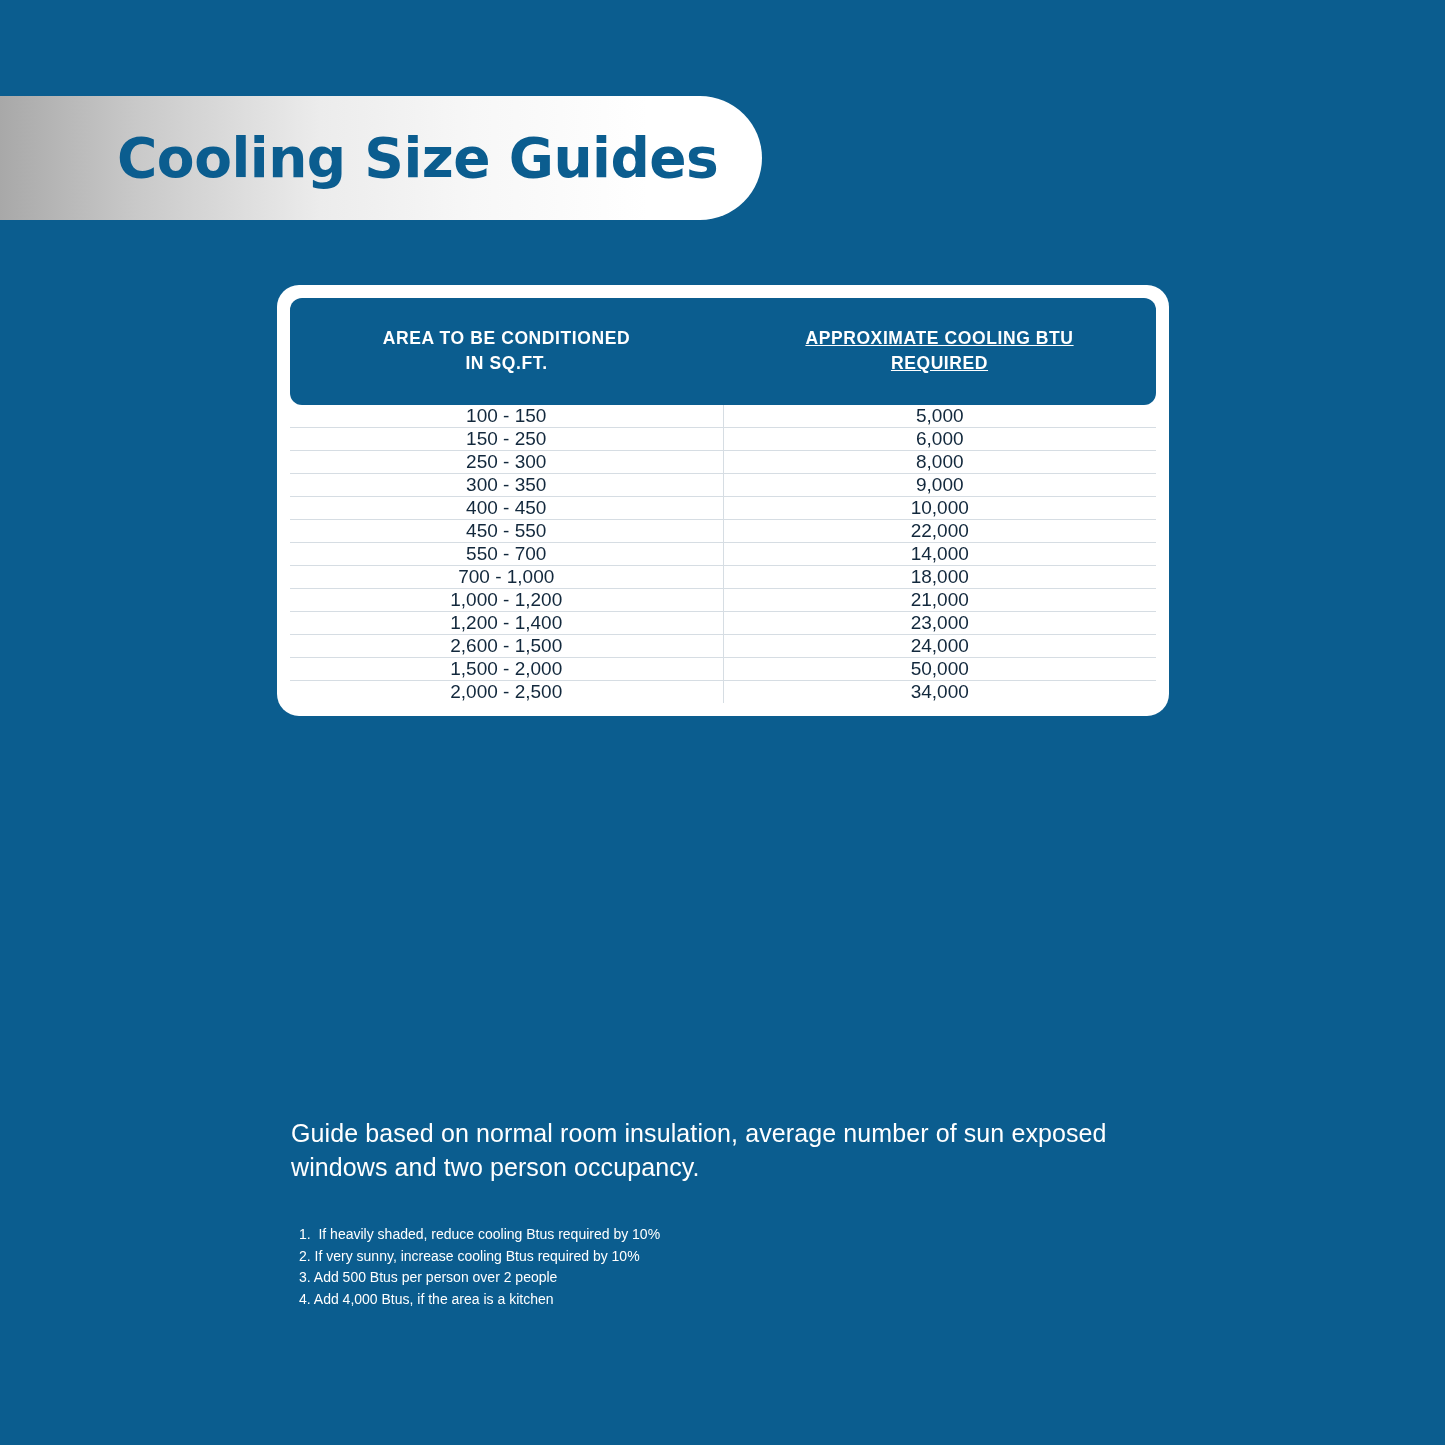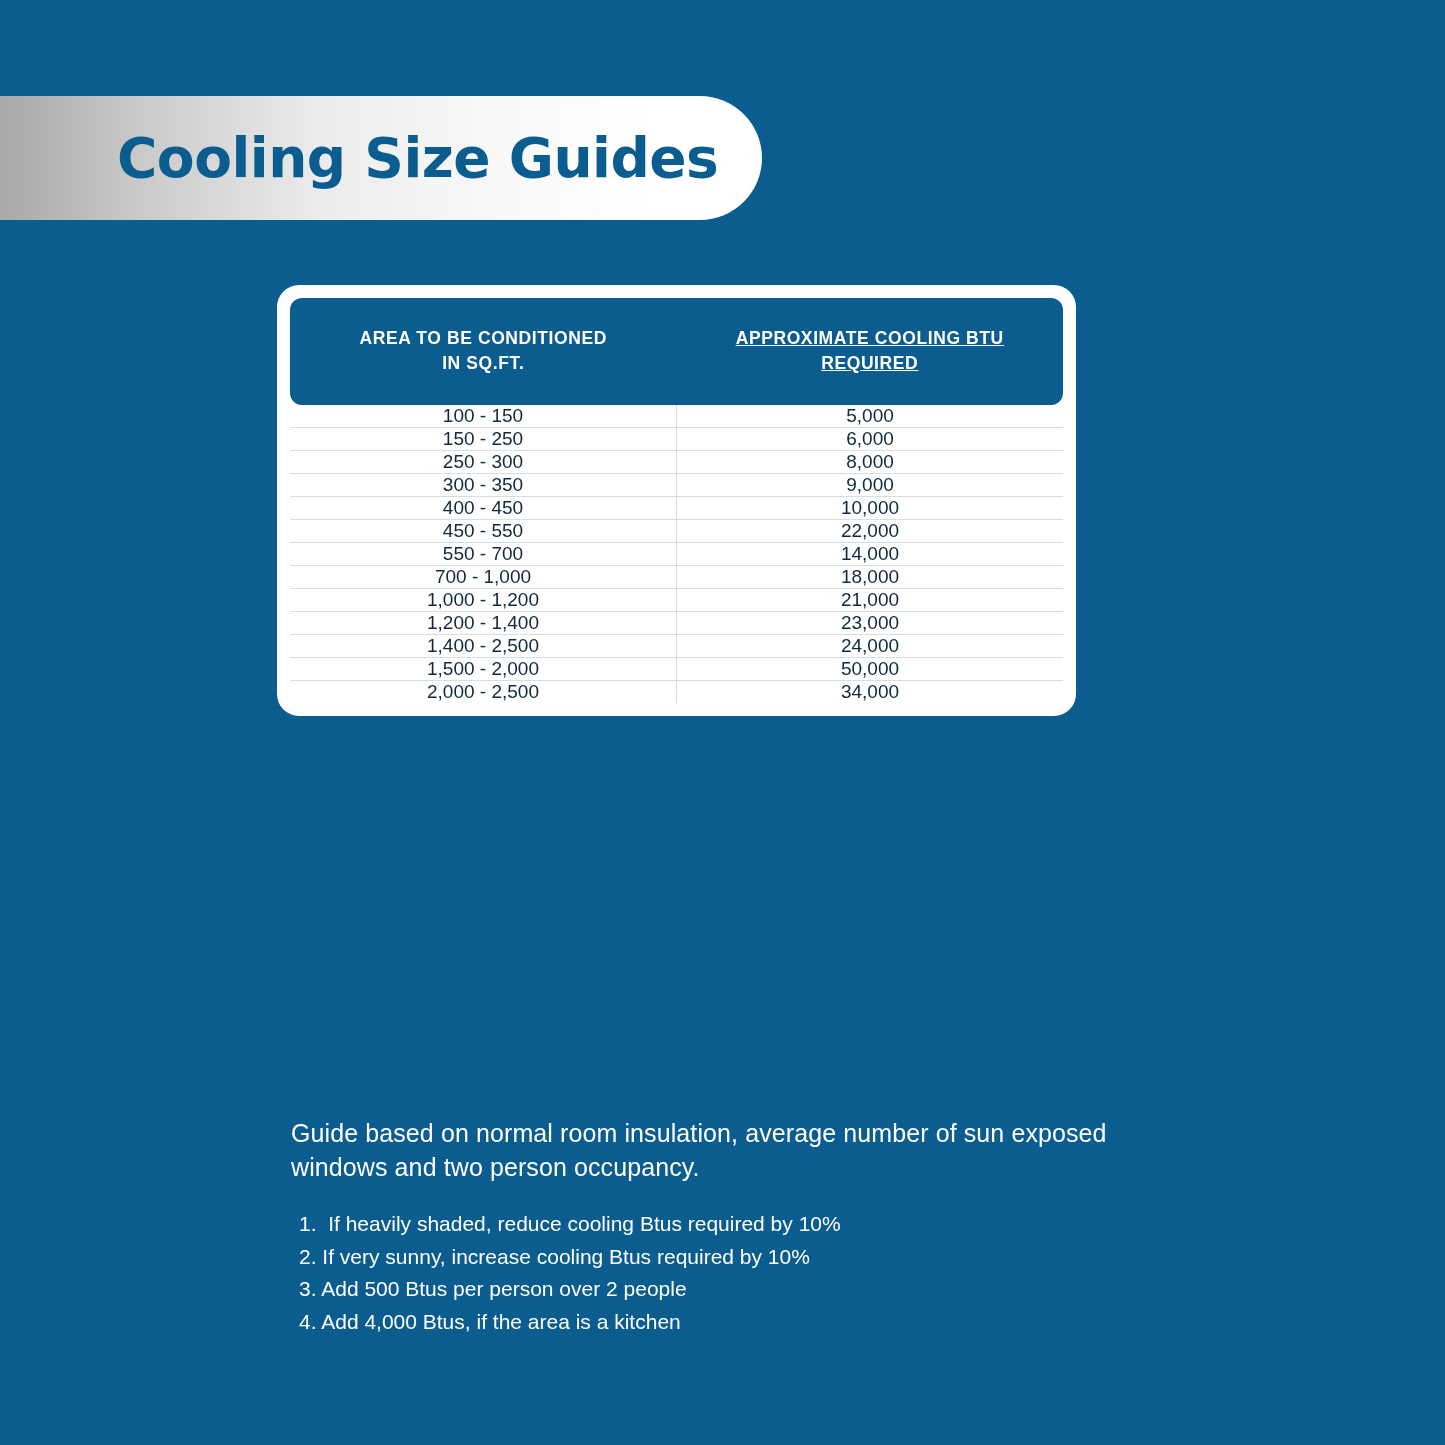--- a/index.html
+++ b/index.html
@@ -37,21 +37,21 @@
     color: #0b5d8f;
     letter-spacing: -0.5px;
     font-family: "DejaVu Sans", sans-serif;
   }
 
   
   .table-card {
     position: absolute;
     left: 277px;
     top: 285px;
-    width: 799px;
+    width: 892px;
     background: #ffffff;
     border-radius: 22px;
     padding: 13px;
   }
 
   .table {
     width: 100%;
     border-collapse: collapse;
     table-layout: fixed;
   }
@@ -98,22 +98,22 @@
   }
 
   .notes-intro {
     font-size: 25px;
     line-height: 1.36;
     font-weight: 400;
     letter-spacing: 0.1px;
   }
 
   .notes-list {
-    margin-top: 24px;
-    font-size: 21px;
+    margin-top: 40px;
+    font-size: 14px;
     line-height: 1.55;
     padding-left: 8px;
   }
 
   .notes-list div {
     white-space: pre;
   }
 </style>
 </head>
 <body>
@@ -171,21 +171,21 @@
       </tr>
       <tr>
         <td class="col-a">1,000 - 1,200</td>
         <td class="col-b">21,000</td>
       </tr>
       <tr>
         <td class="col-a">1,200 - 1,400</td>
         <td class="col-b">23,000</td>
       </tr>
       <tr>
-        <td class="col-a">1,400 - 2,500</td>
+        <td class="col-a">2,600 - 1,500</td>
         <td class="col-b">24,000</td>
       </tr>
       <tr>
         <td class="col-a">1,500 - 2,000</td>
         <td class="col-b">50,000</td>
       </tr>
       <tr>
         <td class="col-a">2,000 - 2,500</td>
         <td class="col-b">34,000</td>
       </tr>

